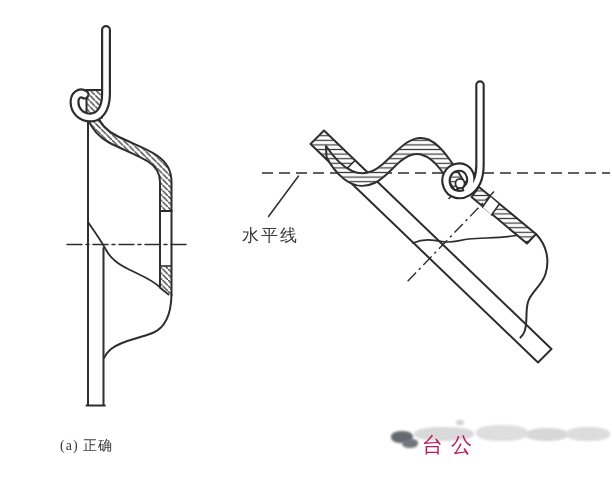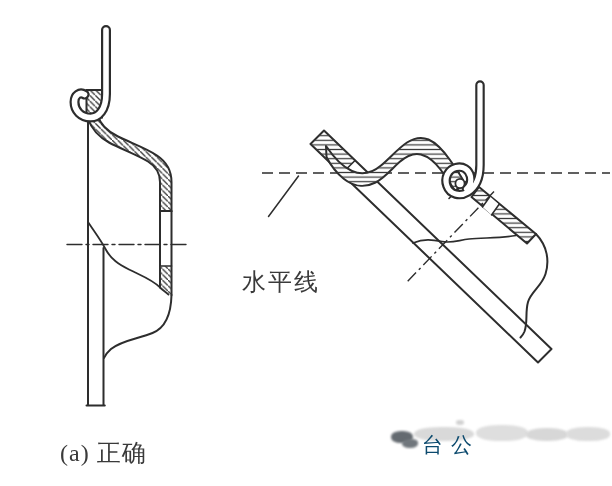--- a/index.html
+++ b/index.html
@@ -7,45 +7,44 @@
     position:relative;
     width:612px;height:486px;
     background:#ffffff;
     overflow:hidden;
     font-family:"Liberation Serif","DejaVu Serif",serif;
   }
   .canvas svg{position:absolute;left:0;top:0;}
   .cap{
     position:absolute;
     color:#3a3a3a;
-    font-size:24px;
+    font-size:14px;
     letter-spacing:1px;
     white-space:nowrap;
     user-select:none;
   }
   .annot{
     position:absolute;
     color:#3a3a3a;
-    font-size:24px;
+    font-size:17px;
     letter-spacing:2px;
     white-space:nowrap;
-    margin-top:42px;
   }
   .watermark{position:absolute;left:388px;top:419px;width:226px;height:40px;pointer-events:none;}
   .wm-blob{position:absolute;border-radius:45%;filter:blur(1.2px);}
   .wm-dark1{left:3px;top:12px;width:22px;height:12px;background:#646a70;}
   .wm-dark2{left:14px;top:20px;width:16px;height:9px;background:#70767c;border-radius:60% 40% 50% 50%;}
   .wm-light1{left:26px;top:8px;width:60px;height:14px;background:#d9d9d9;}
   .wm-light2{left:88px;top:6px;width:52px;height:16px;background:#dedede;}
   .wm-light3{left:138px;top:9px;width:42px;height:13px;background:#d7d7d7;}
   .wm-light4{left:178px;top:8px;width:44px;height:14px;background:#dcdcdc;}
   .wm-dot{left:68px;top:1px;width:8px;height:5px;background:#d2d2d2;filter:blur(.8px);}
   .wm-text{
     position:absolute;left:34px;top:12px;
-    font-size:21px;letter-spacing:8px;color:#0c4a6e;
+    font-size:21px;letter-spacing:8px;color:#be185d;
     filter:blur(.4px);white-space:nowrap;
   }
 </style>
 </head>
 <body>
 
 <div class="canvas">
 
   <svg width="612" height="486" viewBox="0 0 612 486">
     <defs>

